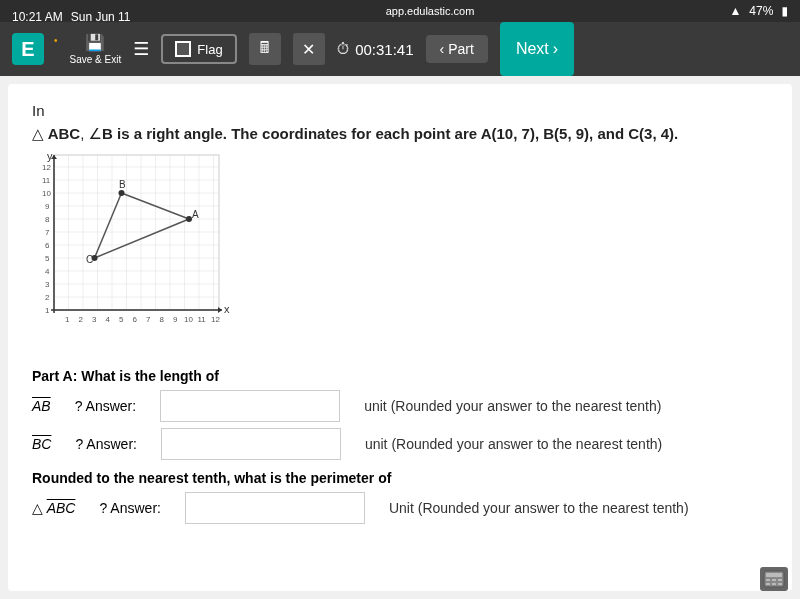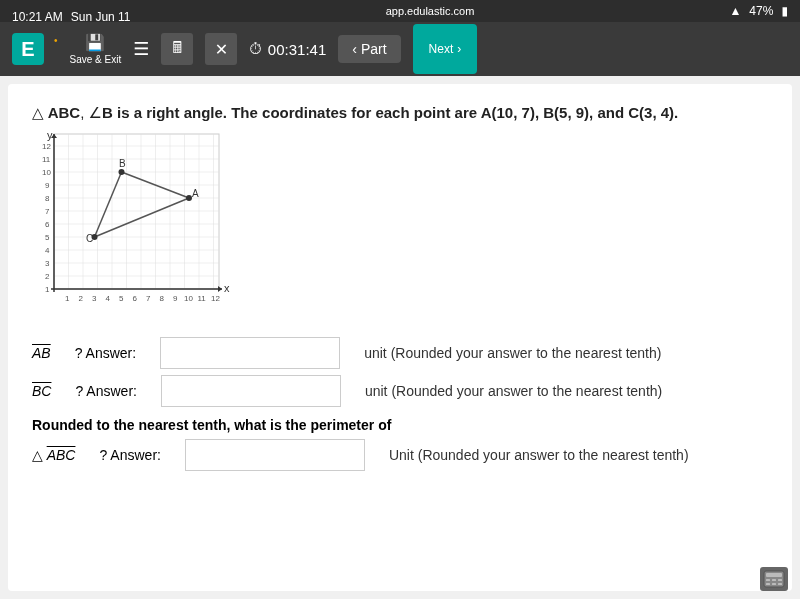--- a/index.html
+++ b/index.html
@@ -120,21 +120,21 @@
       display: flex;
       align-items: center;
       gap: 4px;
     }
     .next-btn {
       background: #00a99d;
       border: none;
       color: white;
       padding: 18px 16px;
       border-radius: 4px;
-      font-size: 12px;
+      font-size: 16px;
       cursor: pointer;
       display: flex;
       align-items: flex-start;
       gap: 4px;
     }
 
     
     .content {
       background: white;
       margin: 8px;
@@ -233,37 +233,42 @@
     <div style="display:flex;flex-direction:column;align-items:center;">
       <div class="logo-e">E</div>
     </div>
     <span style="color:#f0a500;font-size:10px;margin-left:2px;margin-top:-18px;">•</span>
   </div>
   <div class="save-exit">
     <span class="save-exit-icon">💾</span>
     <span>Save &amp; Exit</span>
   </div>
   <span class="menu-icon">☰</span>
+  <button class="flag-btn">
+    <span class="flag-checkbox"></span>
+    <span>Flag</span>
+  </button>
   <button class="tool-btn">🖩</button>
   <button class="tool-btn">✕</button>
   <div class="timer-area">
     <span class="timer-icon">⏱</span>
     <span>00:31:41</span>
   </div>
   <button class="nav-btn">
     <span>‹</span>
     <span>Part</span>
   </button>
   <button class="next-btn">
     <span>Next</span>
     <span>›</span>
   </button>
 </div>
 
 <div class="content">
+  <div class="question-intro">In</div>
   <div class="question-body">
     <span>△ <span class="bold">ABC</span>, ∠<span class="bold">B</span></span>
     <span class="bold"> is a right angle. The coordinates for each point are A(10, 7), B(5, 9), and C(3, 4).</span>
   </div>
 
   
   <div class="graph-container">
     <svg width="200" height="190">
 
       <rect x="22" y="5" width="165" height="155" fill="white" stroke="#ccc"></rect>
@@ -337,20 +342,21 @@
       <circle cx="89.5" cy="43" r="3" fill="#333"></circle>
       <circle cx="62.5" cy="108" r="3" fill="#333"></circle>
 
       <text x="160" y="68" font-size="10" fill="#333">A</text>
       <text x="87" y="38" font-size="10" fill="#333">B</text>
       <text x="54" y="113" font-size="10" fill="#333">C</text>
     </svg>
   </div>
 
   
+  <div class="part-label">Part A: What is the length of</div>
   <div class="answer-row">
     <span><span class="overline">AB</span></span>
     <span>? Answer:</span>
     <input class="answer-input" type="text" placeholder="" style="">
     <span class="unit-text">unit  (Rounded your answer to the nearest tenth)</span>
   </div>
 
   
   <div class="answer-row">
     <span><span class="overline">BC</span></span>

